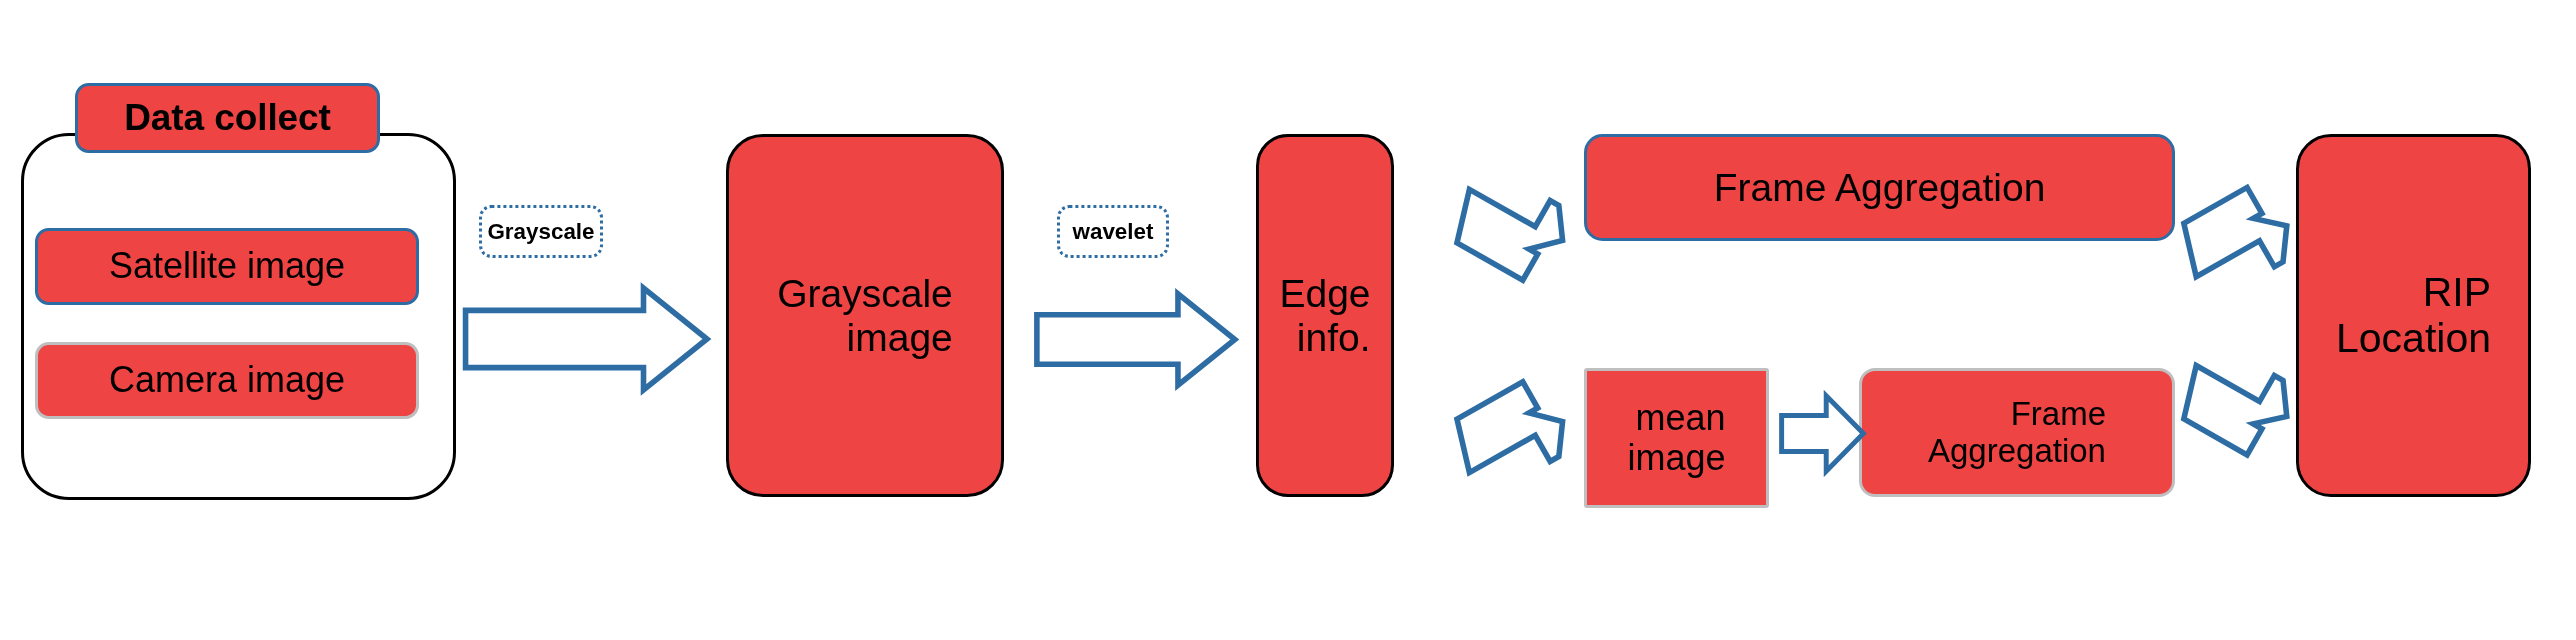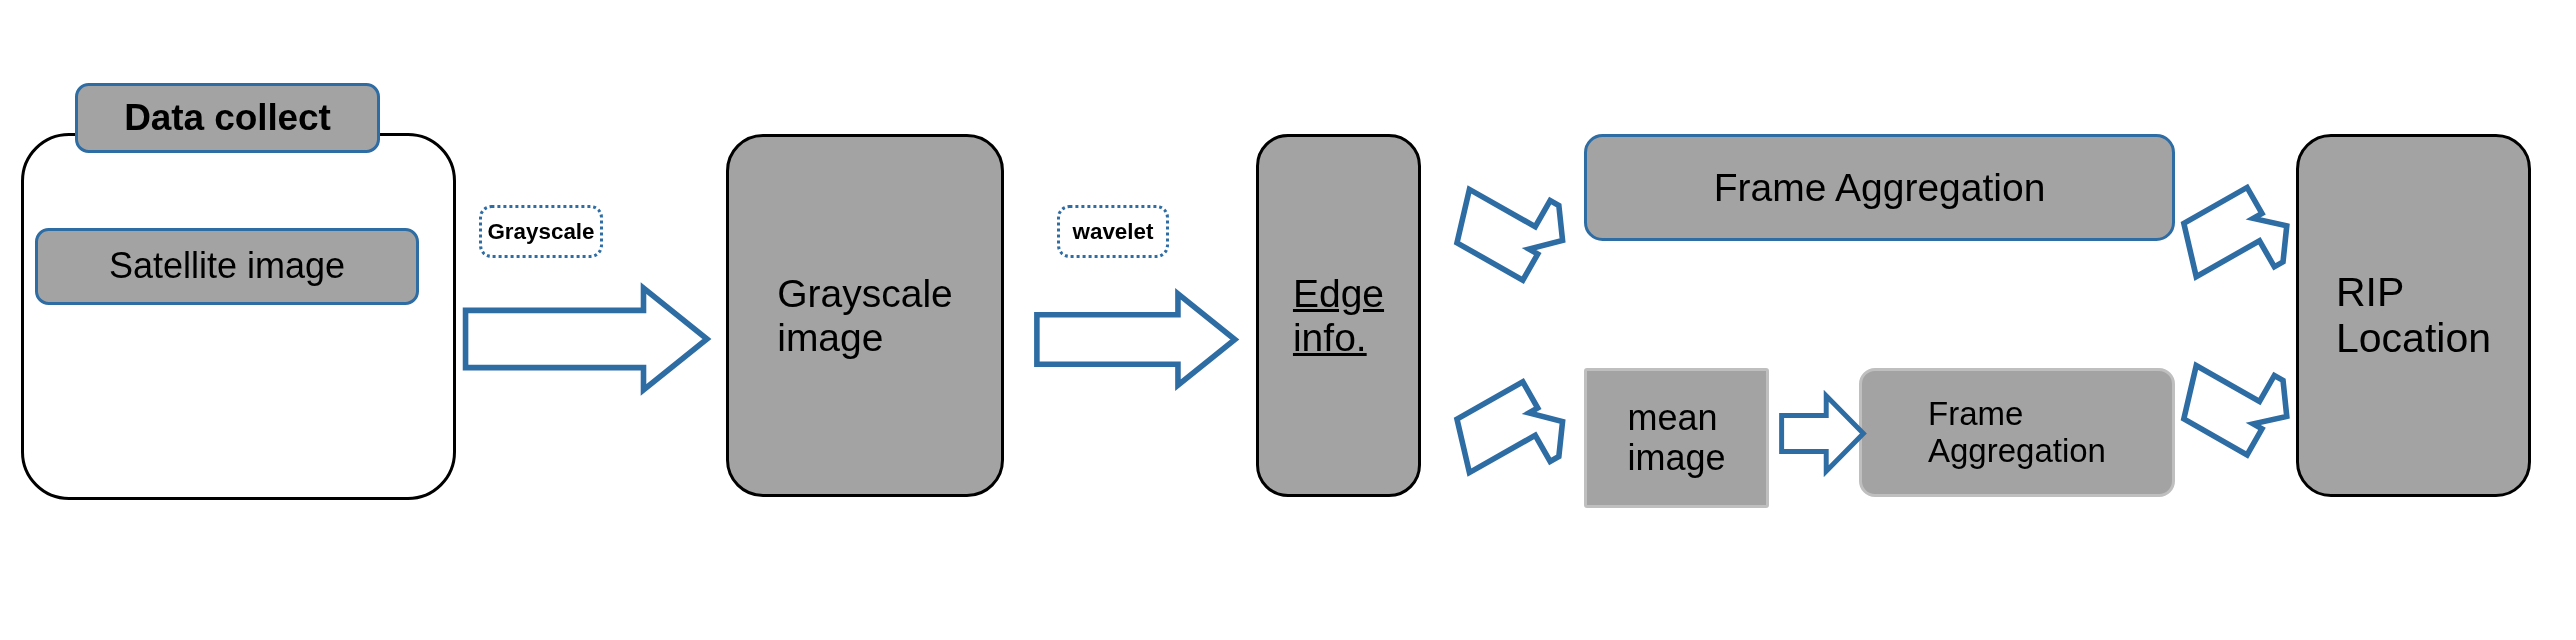--- a/index.html
+++ b/index.html
@@ -20,22 +20,22 @@
     height: 640px;
     background: #ffffff;
   }
   .abs { position: absolute; box-sizing: border-box; }
 
   
   .node {
     display: flex;
     align-items: center;
     justify-content: center;
-    text-align: left;
-    background: #a3a3a3;
+    text-align: right;
+    background: #ef4444;
     line-height: 1.12;
     white-space: pre-line;
   }
   .node-black  { border: 3.1px solid #000000; }
   .node-blue   { border: 3.1px solid #2e6ca4; }
   .node-gray   { border: 3.1px solid #bfbfbf; }
 
   
   #data-collect-container {
     left: 20.5px; top: 133px; width: 435px; height: 367px;
@@ -77,25 +77,24 @@
   #wavelet-label   { left: 1057px; top: 205px; width: 112px; height: 53px; }
 
   
   #grayscale-image-box {
     left: 726px; top: 134px; width: 278px; height: 363px;
     border-radius: 37px;
     font-size: 39px;
     z-index: 2;
   }
   #edge-info-box {
-    left: 1256px; top: 134px; width: 165px; height: 363px;
+    left: 1256px; top: 134px; width: 138px; height: 363px;
     border-radius: 32px;
     font-size: 39px;
     z-index: 2;
-    text-decoration: underline;
   }
   #frame-aggregation-space-box {
     left: 1584px; top: 134px; width: 591px; height: 107px;
     border-radius: 18.6px;
     font-size: 39px;
     z-index: 2;
   }
   #mean-image-box {
     left: 1584px; top: 368px; width: 185px; height: 140px;
     border-radius: 3px;
@@ -133,20 +132,21 @@
 <body>
 
 <div id="canvas">
 
   <div class="abs" id="data-collect-container"></div>
 
   <div class="abs node node-blue" id="data-collect-header">Data collect</div>
 
   <div class="abs node node-blue" id="satellite-image-box">Satellite image</div>
 
+  <div class="abs node node-gray" id="camera-image-box">Camera image</div>
 
   <div class="abs dotted-label" id="grayscale-label">Grayscale</div>
 
   <svg class="abs arrow-svg" style="left:463px; top:283px;" width="249" height="112" viewBox="0 0 400 180">
     <polygon points="4,44 290,44 290,8 392,90 290,172 290,136 4,136" fill="#ffffff" stroke="#2e6ca4" stroke-width="9" stroke-linejoin="miter"></polygon>
   </svg>
 
   <div class="abs node node-black" id="grayscale-image-box">Grayscale
 image</div>
 

